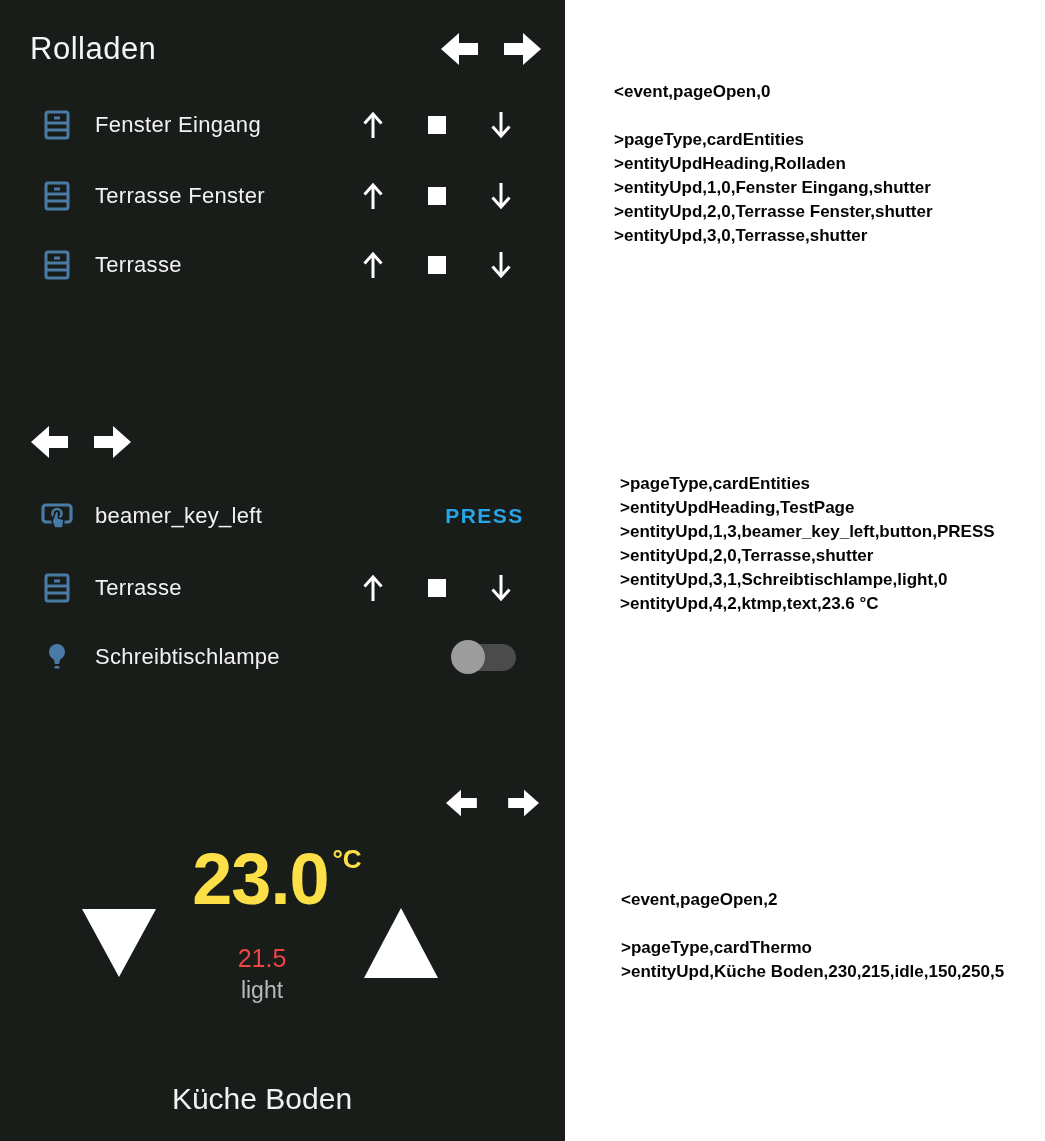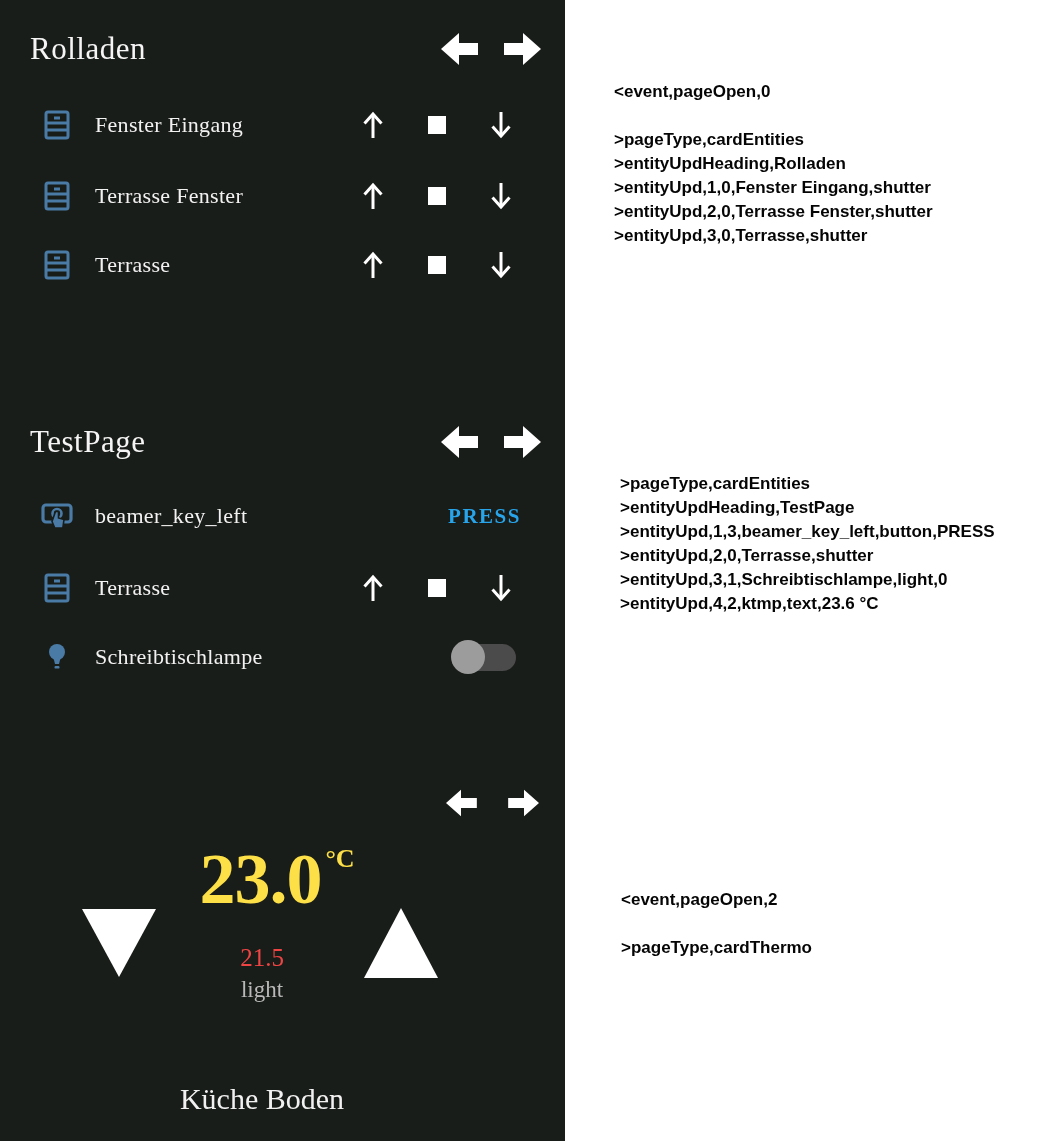--- a/index.html
+++ b/index.html
@@ -4,21 +4,20 @@
 <style>
   html,body{margin:0;padding:0;}
   body{
     width:1045px;height:1141px;position:relative;overflow:hidden;
     background:#ffffff;font-family:"Liberation Sans",sans-serif;
   }
   
   .panel{
     position:absolute;left:0;top:0;width:565px;height:1141px;
     background:#191d19;
-    font-family:Liberation Serif, serif;
   }
   .card-header{
     position:absolute;left:30px;width:512px;height:46px;
     display:flex;justify-content:space-between;align-items:center;
   }
   .hdr-1{top:26px;}
   .hdr-2{top:419px;}
   .page-title{
     color:#f5f5f5;font-size:31px;font-weight:400;letter-spacing:.5px;
   }
@@ -209,21 +208,20 @@
       <button class="ctl">
           <svg width="24" height="30" viewBox="0 0 24 30" fill="none" stroke="#ffffff" stroke-width="3">
             <path d="M12 2 V25"></path>
             <path d="M3.5 16.5 L12 26 L20.5 16.5"></path>
           </svg>
         </button>
     </div>
   </div>
 
   <div class="card-header hdr-2">
-    <div class="page-title">TestPage</div>
     <div class="nav-arrows">
       <button class="nav-btn">
         <svg width="38" height="36" viewBox="0 0 38 36">
             <path d="M38 12 H19 V2 L1 18 L19 34 V24 H38 Z" fill="#ffffff"></path>
           </svg>
       </button>
       <button class="nav-btn">
         <svg width="38" height="36" viewBox="0 0 38 36">
             <path d="M0 12 H19 V2 L37 18 L19 34 V24 H0 Z" fill="#ffffff"></path>
           </svg>
@@ -342,15 +340,16 @@
         <div>&gt;entityUpd,1,3,beamer_key_left,button,PRESS</div>
         <div>&gt;entityUpd,2,0,Terrasse,shutter</div>
         <div>&gt;entityUpd,3,1,Schreibtischlampe,light,0</div>
         <div>&gt;entityUpd,4,2,ktmp,text,23.6 °C</div>
       </div>
   </div>
   <div class="log-block lb-3">
     <div class="log-event">&lt;event,pageOpen,2</div>
     <div>
         <div>&gt;pageType,cardThermo</div>
+        <div>&gt;entityUpd,Küche Boden,230,215,idle,150,250,5</div>
       </div>
   </div>
 </div>
 
 </body></html>

